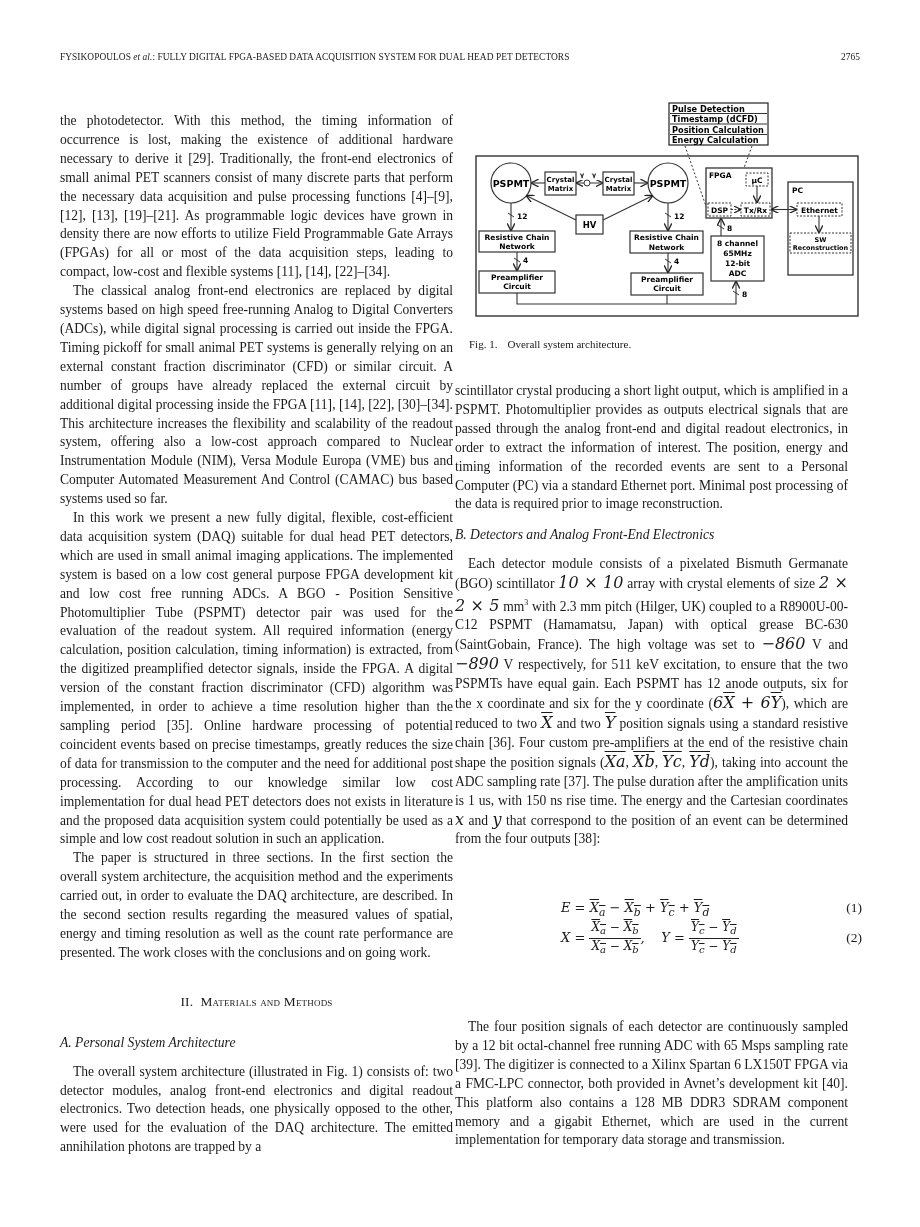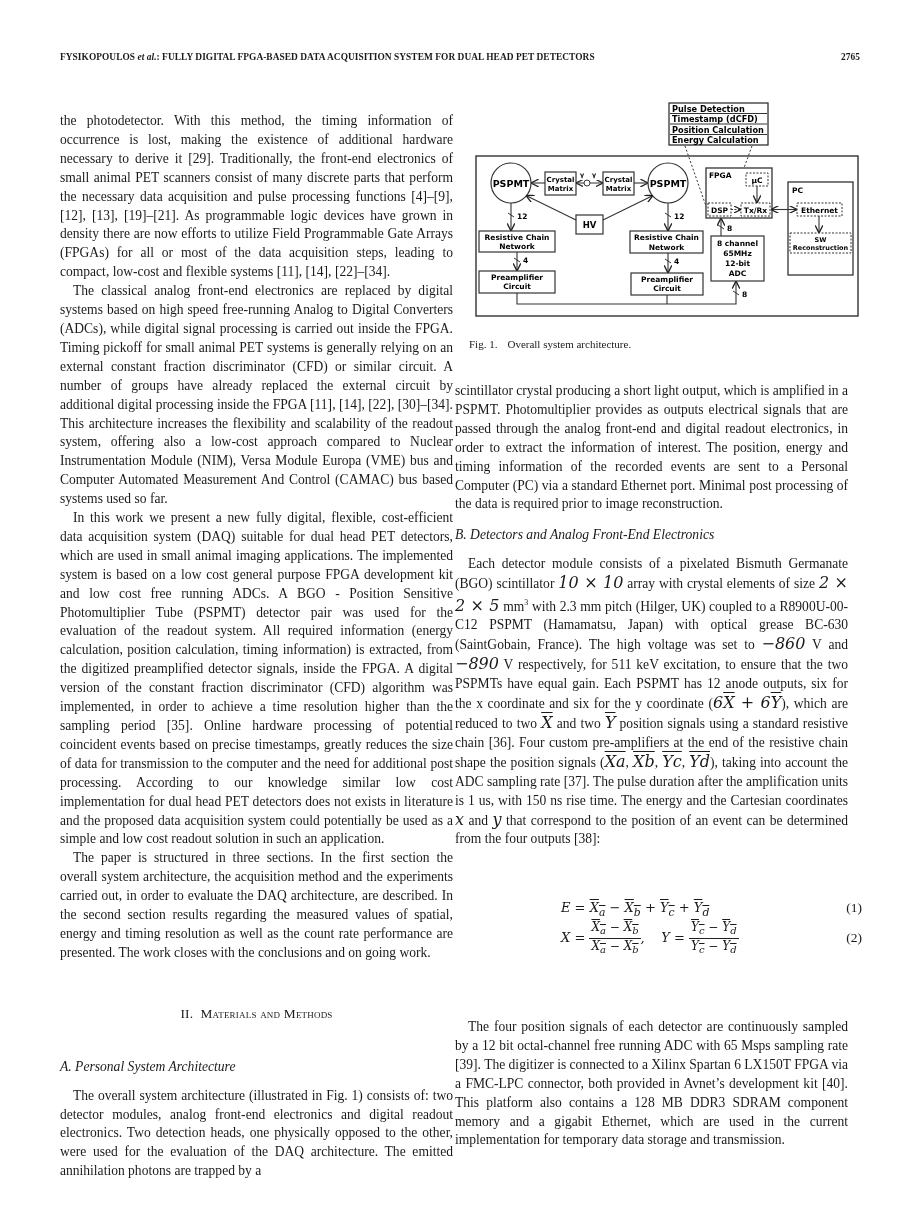--- a/index.html
+++ b/index.html
@@ -1,28 +1,28 @@
 <!DOCTYPE html>
 <html><head>
 <meta charset="utf-8">
 <style>
   html, body { margin: 0; padding: 0; background: #ffffff; }
   body { width: 920px; height: 1227px; position: relative; overflow: hidden; color: #1a1a1a;
          font-family: "Liberation Serif", "DejaVu Serif", serif; }
   .running-head { position: absolute; top: 52px; left: 60px; right: 60px; height: 14px;
-         font-size: 9.4px; letter-spacing: 0.05px; font-weight: bold; }
+         font-size: 9.4px; letter-spacing: 0.05px; }
   .running-head .title { position: absolute; left: 0; top: 0; }
   .running-head .title i { font-style: italic; }
   .running-head .pageno { position: absolute; right: 0; top: 0; }
   .col { position: absolute; width: 393px; font-size: 13.55px; line-height: 18.9px; text-align: justify; }
   .col-left { left: 60px; top: 112px; }
   .col-right { left: 455px; }
   p { margin: 0; text-indent: 13px; hyphens: manual; }
   p.noindent { text-indent: 0; }
-  .section-head { text-align: center; font-size: 13.4px; margin: 12px; text-indent: 0; letter-spacing: 0.2px; }
+  .section-head { text-align: center; font-size: 13.4px; margin: 0; text-indent: 0; letter-spacing: 0.2px; }
   .section-head .sc { font-variant: small-caps; }
   .subsection { font-style: italic; font-size: 13.6px; text-indent: 0; margin: 0; }
   .math { font-family: "DejaVu Serif", serif; font-style: italic; font-size: 16px; }
   .ov { text-decoration: overline; }
   .figure { position: absolute; left: 469px; top: 98px; width: 393px; height: 260px; }
   .fig-caption { position: absolute; left: 469px; top: 338px; font-size: 11px; }
   .fig-caption span { margin-right: 10px; }
   .equations { position: absolute; left: 469px; width: 393px; }
   .eq-row { position: relative; height: 22px; }
   .eq-num { position: absolute; right: 0; font-size: 13.5px; }

